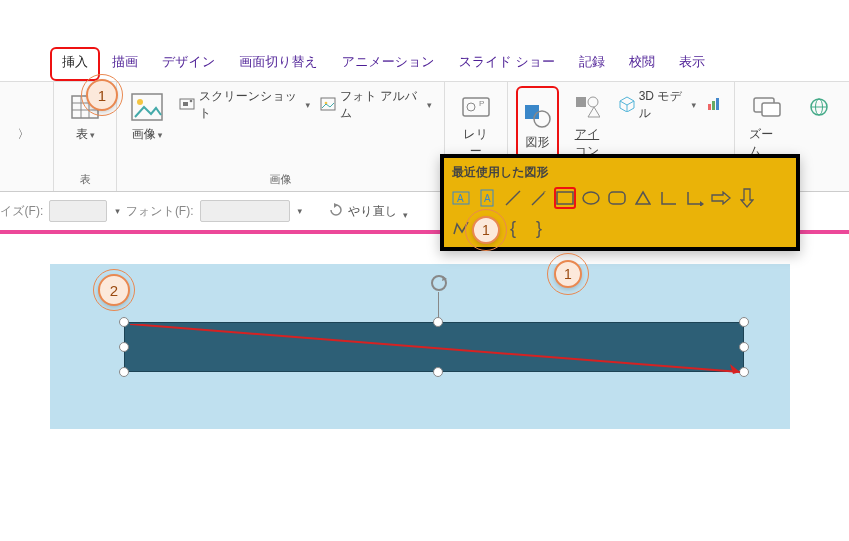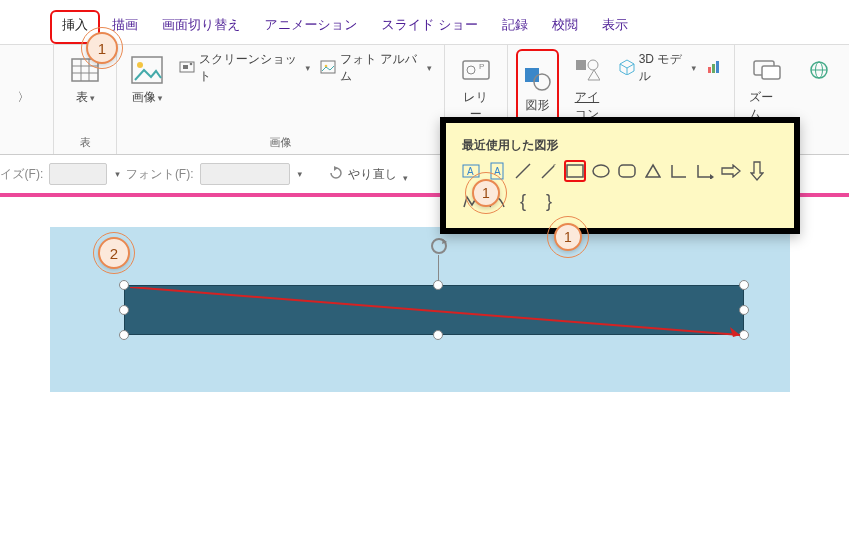--- a/index.html
+++ b/index.html
@@ -1,38 +1,38 @@
 <!DOCTYPE html>
 <html><head>
 <meta charset="utf-8">
 <style>
   * { box-sizing: border-box; margin: 0; padding: 0; }
   body { font-family: "Yu Gothic UI", "Meiryo", sans-serif; font-size: 13px; color: #444; background: #fff; width: 849px; }
 
   
-  .tabs { display: flex; align-items: center; gap: 0; padding: 10px 0 0 50px; border-bottom: 1px solid #ddd; }
+  .tabs { display: flex; align-items: center; gap: 0; padding: 0 0 0 50px; border-bottom: 1px solid #ddd; margin-top: 47px; }
   .tab { padding: 6px 12px 10px; cursor: pointer; color: #4c1d95; }
   .tab.active { background: #fff; border: 2.5px solid #e11; border-radius: 6px; padding: 4px 10px 8px; color: #222; font-weight: 500; }
 
   
   .ribbon { display: flex; align-items: stretch; border-bottom: 1px solid #ccc; background: #fafafa; position: relative; height: 110px; }
   .group { display: flex; flex-direction: column; align-items: center; padding: 4px 8px 2px; border-right: 1px solid #ddd; justify-content: space-between; }
   .group-buttons { display: flex; align-items: flex-start; gap: 6px; flex: 1; }
   .group-label { font-size: 11px; color: #666; padding: 2px 0; }
   .big-btn { display: flex; flex-direction: column; align-items: center; gap: 2px; padding: 4px 6px; cursor: pointer; min-width: 42px; }
   .big-btn .icon-slot { width: 34px; height: 34px; display: flex; align-items: center; justify-content: center; }
   .big-btn .lbl { font-size: 12px; color: #444; }
   .stack-col { display: flex; flex-direction: row; gap: 2px; }
   .small-btn { display: flex; align-items: center; gap: 4px; padding: 2px 4px; cursor: pointer; font-size: 12px; }
   .caret { font-size: 9px; color: #666; margin-left: 2px; }
 
   .ribbon-hl { border: 2.5px solid #e11; border-radius: 6px; padding: 10px 4px !important; }
 
   
-  .shapes-pop { position: absolute; top: 72px; left: 440px; width: 360px; background: #fef9c3; border: 6px solid #000000; box-shadow: 0 4px 12px rgba(0,0,0,.25); z-index: 10; padding: 12px; }
+  .shapes-pop { position: absolute; top: 72px; left: 440px; width: 360px; background: #eab308; border: 4px solid #000000; box-shadow: 0 4px 12px rgba(0,0,0,.25); z-index: 10; padding: 4px; }
   .shapes-title { font-size: 12px; font-weight: bold; padding: 2px 4px; }
   .shapes-row { display: flex; flex-wrap: wrap; gap: 4px; padding: 4px 2px; }
   .shape-item { width: 22px; height: 22px; display: flex; align-items: center; justify-content: center; cursor: pointer; }
   .shape-item.hl { border: 2px solid #e11; border-radius: 3px; }
 
   
   .fmt-row { display: flex; align-items: center; gap: 6px; padding: 8px 4px 8px 0; border-bottom: 4px solid #ec4899; background: #fff; }
   .fmt-lbl { font-size: 12px; color: #888; }
   .fmt-input { width: 58px; height: 22px; background: #eee; border: 1px solid #ccc; border-radius: 2px; }
   .undo-btn { display: flex; align-items: flex-end; gap: 4px; padding: 2px 6px; cursor: pointer; font-size: 12px; color: #555; margin-left: 14px; }
@@ -61,20 +61,21 @@
 
 <div style="position:relative;">
 
   <div class="callout pos-c1">
       <span>1</span>
     </div>
 
   <div class="tabs">
     <div class="tab active">挿入</div>
     <div class="tab">描画</div>
+    <div class="tab">デザイン</div>
     <div class="tab">画面切り替え</div>
     <div class="tab">アニメーション</div>
     <div class="tab">スライド ショー</div>
     <div class="tab">記録</div>
     <div class="tab">校閲</div>
     <div class="tab">表示</div>
   </div>
 
   <div class="ribbon">
 

